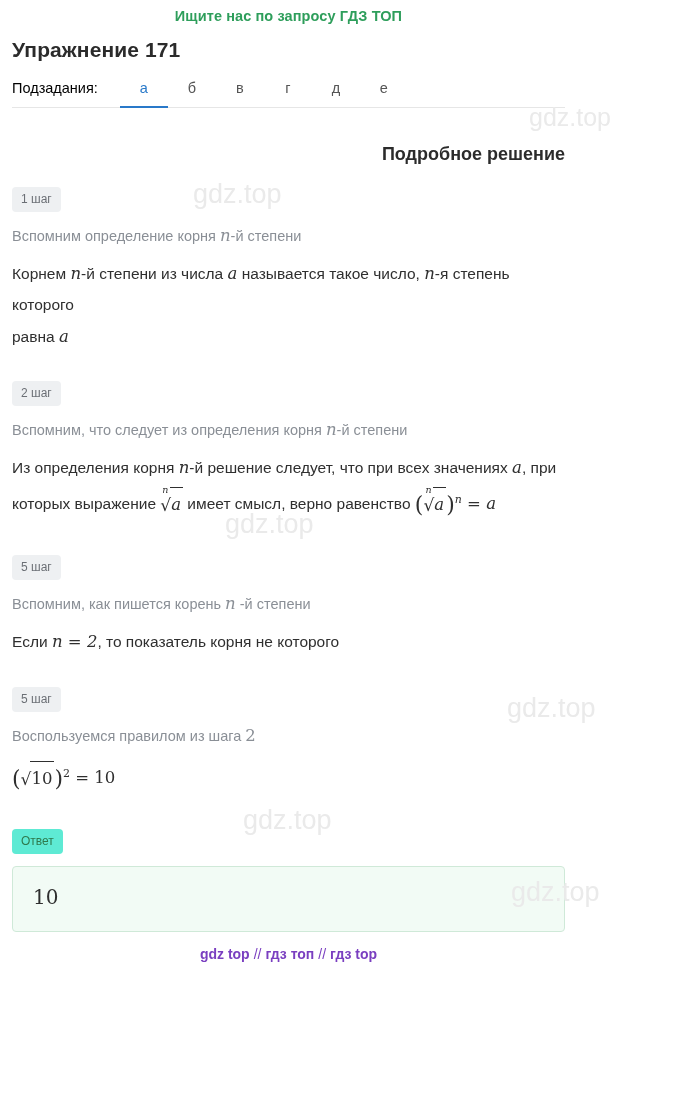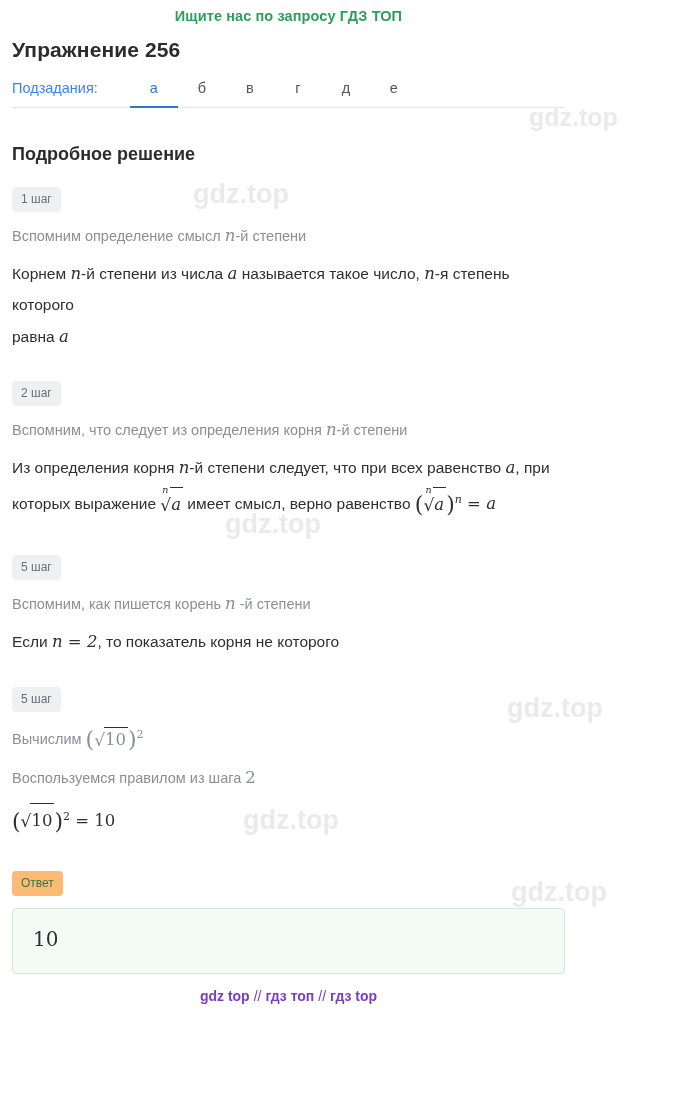--- a/index.html
+++ b/index.html
@@ -37,56 +37,57 @@
   }
   .subtasks {
     display: flex;
     align-items: flex-end;
     margin-top: 18px;
     border-bottom: 1px solid #e6e6e6;
     padding-bottom: 0;
   }
   .subtasks-label {
     font-size: 14.5px;
-    color: #3b82f6;
+    color: #000000;
     padding-bottom: 11px;
-    margin-right: 32px;
+    margin-right: 22px;
   }
   .tab {
     font-size: 14.5px;
     color: #555555;
     padding: 0 0 10px 0;
     width: 48px;
     text-align: center;
     cursor: pointer;
     border-bottom: 2px solid transparent;
     margin-bottom: -1px;
   }
   .tab.active {
     color: #2979c9;
     border-bottom: 2px solid #2979c9;
   }
   h2.section {
     font-size: 18px;
     font-weight: bold;
     color: #2b2b2b;
     margin: 36px 0 0 0;
+    text-align: right;
   }
   .step-badge {
     display: inline-block;
     background: #eef0f2;
     color: #6b6f75;
     font-size: 12px;
     border-radius: 4px;
     padding: 5px 9px 6px 9px;
     margin: 0;
   }
   .answer-badge {
     display: inline-block;
-    background: #fdba74;
+    background: #5eead4;
     color: #2f7a4d;
     font-size: 12px;
     border-radius: 4px;
     padding: 5px 9px 6px 9px;
   }
   .hint {
     color: #8a8f96;
     font-size: 14.5px;
     margin: 13px 0 0 0;
     line-height: 1.35;
@@ -147,94 +148,91 @@
     position: relative;
     top: -1px;
   }
   .paren-pow { white-space: nowrap; }
   .bigparen { font-family: "DejaVu Serif", serif; font-size: 22px; font-style: normal; vertical-align: -3px; }
 
   
   .wm {
     position: absolute;
     color: #eaeaea;
-    font-weight: bold;
+    font-weight: normal;
     font-family: "Liberation Sans", sans-serif;
     pointer-events: none;
     user-select: none;
     white-space: nowrap;
   }
   .wm1 { left: 529px; top: 103px; font-size: 25px; }
   .wm2 { left: 193px; top: 179px; font-size: 27px; }
   .wm3 { left: 225px; top: 509px; font-size: 27px; }
   .wm4 { left: 507px; top: 693px; font-size: 27px; }
   .wm5 { left: 243px; top: 805px; font-size: 27px; }
   .wm6 { left: 511px; top: 877px; font-size: 27px; }
 </style>
 </head>
 <body>
 
 <div class="page">
 
   <div class="topbanner">Ищите нас по запросу ГДЗ ТОП</div>
 
-  <h1 class="title">Упражнение 256</h1>
+  <h1 class="title">Упражнение 171</h1>
 
   <div class="subtasks">
     <div class="subtasks-label">Подзадания:</div>
     <div class="tab active">а</div>
     <div class="tab">б</div>
     <div class="tab">в</div>
     <div class="tab">г</div>
     <div class="tab">д</div>
     <div class="tab">е</div>
   </div>
 
   <h2 class="section">Подробное решение</h2>
 
   <div class="block-first">
     <span class="step-badge">1 шаг</span>
     <div class="hint">
-      <span>Вспомним определение смысл </span><span class="m">n</span><span>-й степени</span>
+      <span>Вспомним определение корня </span><span class="m">n</span><span>-й степени</span>
     </div>
     <div class="body-text">
       <span>Корнем </span><span class="m">n</span><span>-й степени из числа </span><span class="m">a</span><span> называется такое число, </span><span class="m">n</span><span>-я степень которого</span>
       <br>
       <span>равна </span><span class="m">a</span>
     </div>
   </div>
 
   <div class="block">
     <span class="step-badge">2 шаг</span>
     <div class="hint">
       <span>Вспомним, что следует из определения корня </span><span class="m">n</span><span>-й степени</span>
     </div>
     <div class="body-text">
-      <span>Из определения корня </span><span class="m">n</span><span>-й степени следует, что при всех равенство </span><span class="m">a</span><span>, при</span>
+      <span>Из определения корня </span><span class="m">n</span><span>-й решение следует, что при всех значениях </span><span class="m">a</span><span>, при</span>
       <br>
       <span>которых выражение </span><span class="radical"><span class="idx ital">n</span><span class="sign">√</span><span class="rad-body"><span class="m">a</span></span></span><span> имеет смысл, верно равенство </span><span class="paren-pow"><span class="bigparen">(</span><span class="radical"><span class="idx ital">n</span><span class="sign">√</span><span class="rad-body"><span class="m">a</span></span></span><span class="bigparen">)</span><span class="sup">n</span><span class="mn"> = </span><span class="m">a</span></span>
     </div>
   </div>
 
   <div class="block">
     <span class="step-badge">5 шаг</span>
     <div class="hint">
       <span>Вспомним, как пишется корень </span><span class="m">n</span><span> -й степени</span>
     </div>
     <div class="body-text">
       <span>Если </span><span class="m">n = 2</span><span>, то показатель корня не которого</span>
     </div>
   </div>
 
 
   <div class="block">
     <span class="step-badge">5 шаг</span>
-    <div class="hint">
-      <span>Вычислим </span><span class="paren-pow"><span class="bigparen">(</span><span class="radical"><span class="sign">√</span><span class="rad-body"><span class="mn">10</span></span></span><span class="bigparen">)</span><span class="supn">2</span></span>
-    </div>
     <div class="hint">
       <span>Воспользуемся правилом из шага </span><span class="mn">2</span>
     </div>
     <div class="body-text">
       <span class="paren-pow"><span class="bigparen">(</span><span class="radical"><span class="sign">√</span><span class="rad-body"><span class="mn">10</span></span></span><span class="bigparen">)</span><span class="supn">2</span><span class="mn"> = 10</span></span>
     </div>
   </div>
 
   <div class="block">
     <span class="answer-badge">Ответ</span>

